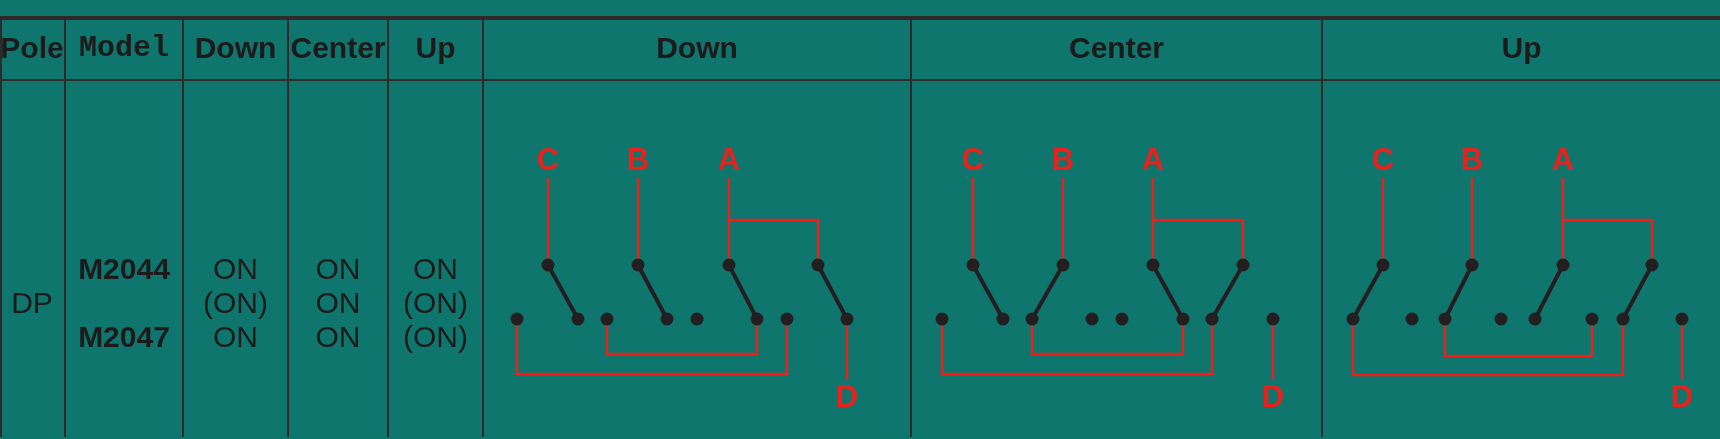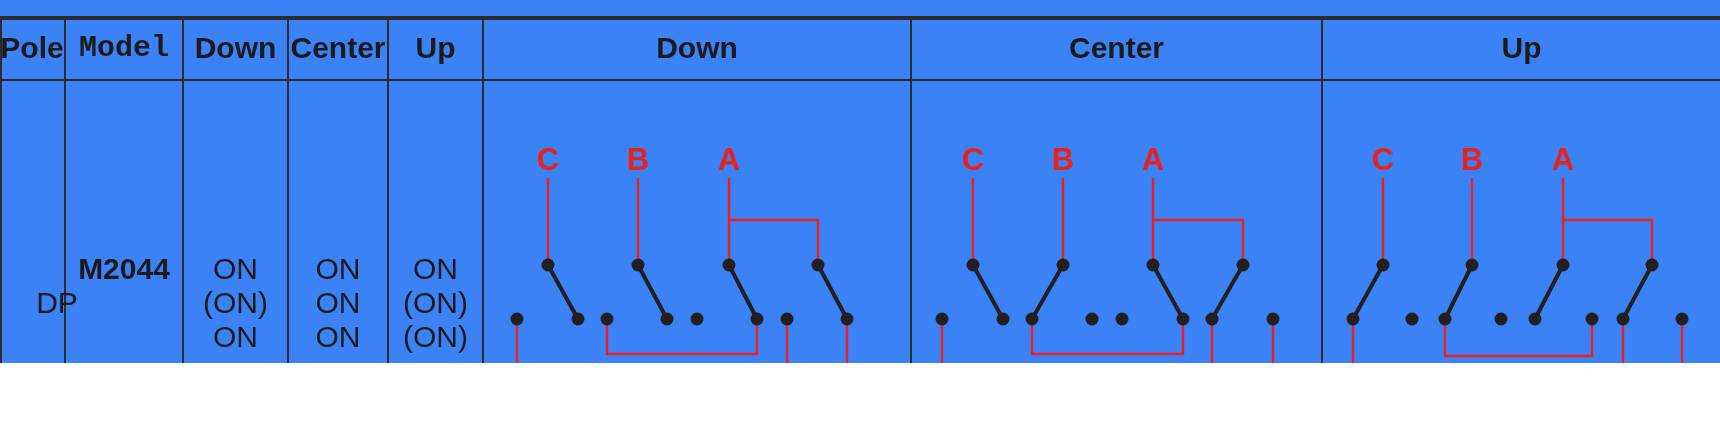--- a/index.html
+++ b/index.html
@@ -1,18 +1,18 @@
 <!DOCTYPE html>
 <html><head>
 <meta charset="utf-8">
 <style>
   html,body{margin:0;padding:0;background:#ffffff;}
   .canvas{
-    position:relative;width:1720px;height:363px;overflow:hidden;
-    font-family:"Liberation Sans",sans-serif;color:#1d1a1b;background:#3b82f6;
+    position:relative;width:1720px;height:439px;overflow:hidden;
+    font-family:"Liberation Sans",sans-serif;color:#1d1a1b;background:#0f766e;
   }
   .hline{position:absolute;left:0;width:1720px;background:#2e2a2b;}
   .vline{position:absolute;top:17px;height:420px;width:2px;background:#2e2a2b;}
   .cell{position:absolute;display:flex;align-items:center;justify-content:center;
         font-size:30px;white-space:nowrap;}
   .hdr{top:18px;height:60px;font-weight:bold;}
   .stack{position:absolute;top:252px;height:102px;line-height:34px;text-align:center;
          font-size:30px;display:flex;flex-direction:column;justify-content:center;}
   .stack.bold{font-weight:bold;justify-content:space-between;}
   #diagram-svg{position:absolute;left:0;top:0;}
@@ -36,23 +36,24 @@
 
   <div class="cell hdr" style="left:0;width:64px;">Pole</div>
   <div class="cell hdr" style="left:66px;width:116px;font-family:Liberation Mono, monospace;">Model</div>
   <div class="cell hdr" style="left:184px;width:103px;">Down</div>
   <div class="cell hdr" style="left:289px;width:98px;">Center</div>
   <div class="cell hdr" style="left:389px;width:93px;">Up</div>
   <div class="cell hdr" style="left:484px;width:426px;">Down</div>
   <div class="cell hdr" style="left:912px;width:409px;">Center</div>
   <div class="cell hdr" style="left:1323px;width:397px;">Up</div>
 
-  <div class="cell" style="left:0;width:64px;top:286px;height:34px;margin-left:25px;">DP</div>
+  <div class="cell" style="left:0;width:64px;top:286px;height:34px;">DP</div>
   <div class="stack bold" style="left:66px;width:116px;">
       <div>M2044</div>
+      <div>M2047</div>
     </div>
   <div class="stack" style="left:184px;width:103px;">
       <div>ON</div>
       <div>(ON)</div>
       <div>ON</div>
     </div>
   <div class="stack" style="left:289px;width:98px;">
       <div>ON</div>
       <div>ON</div>
       <div>ON</div>

